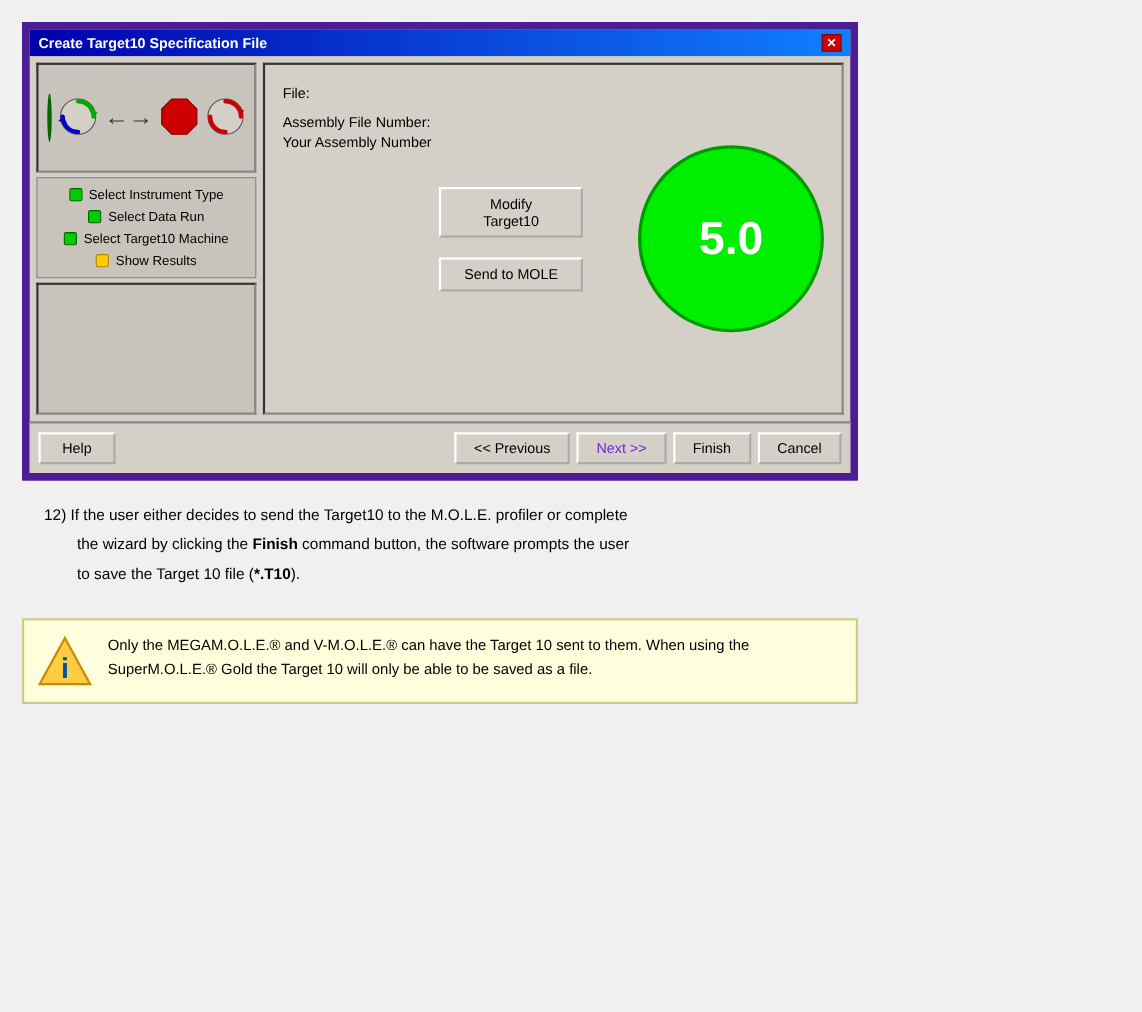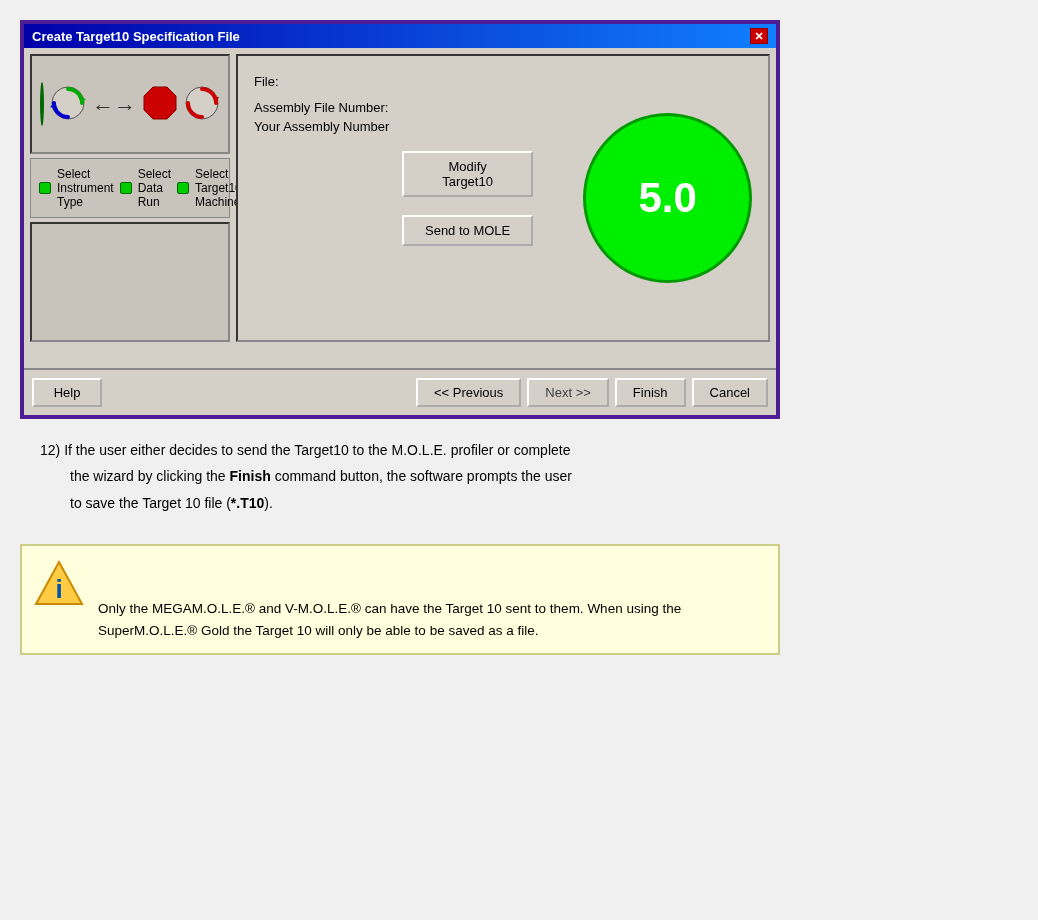--- a/index.html
+++ b/index.html
@@ -7,21 +7,21 @@
       font-family: Arial, sans-serif;
       font-size: 13px;
       background: #f0f0f0;
       padding: 20px;
       color: #000;
     }
 
     
     .dialog-window {
       width: 760px;
-      border: 4px solid #4c1d95;
+      border: 7px solid #4c1d95;
       background: #d4d0c8;
       margin-bottom: 20px;
     }
 
     .title-bar {
       background: linear-gradient(to right, #0000aa, #1080ff);
       color: white;
       padding: 4px 8px;
       font-weight: bold;
       font-size: 13px;
@@ -82,21 +82,21 @@
     .icon-arrow {
       font-size: 22px;
       color: #333;
     }
 
     .steps-list {
       background: #c8c4bc;
       border: 1px solid #888;
       padding: 8px;
       display: flex;
-      flex-direction: row;
+      flex-direction: column;
       gap: 6px;
       align-items: center;
     }
 
     .step-item {
       display: flex;
       align-items: center;
       gap: 6px;
       font-size: 12px;
     }
@@ -181,34 +181,33 @@
 
     
     .nav-bar {
       background: #d4d0c8;
       border-top: 2px solid #888;
       padding: 8px;
       display: flex;
       flex-direction: row;
       gap: 6px;
       justify-content: flex-end;
-      margin-top: 20px;
     }
 
     .nav-btn {
       background: #d4d0c8;
       border: 2px outset #fff;
       padding: 5px 16px;
       font-size: 13px;
       cursor: pointer;
       min-width: 70px;
     }
 
     .nav-btn:disabled, .nav-btn.disabled {
-      color: #404040;
+      color: #6d28d9;
       cursor: default;
     }
 
     
     .description {
       font-size: 14px;
       line-height: 1.6;
       margin-bottom: 30px;
       max-width: 760px;
       padding-left: 20px;
@@ -232,21 +231,20 @@
 
     .warning-icon {
       width: 50px;
       height: 50px;
       flex-shrink: 0;
     }
 
     .warning-text {
       font-size: 13.5px;
       line-height: 1.6;
-      margin-top: 40px;
     }
 
     
     .warning-icon svg {
       width: 50px;
       height: 50px;
     }
 
     
     .spin-icon svg {

